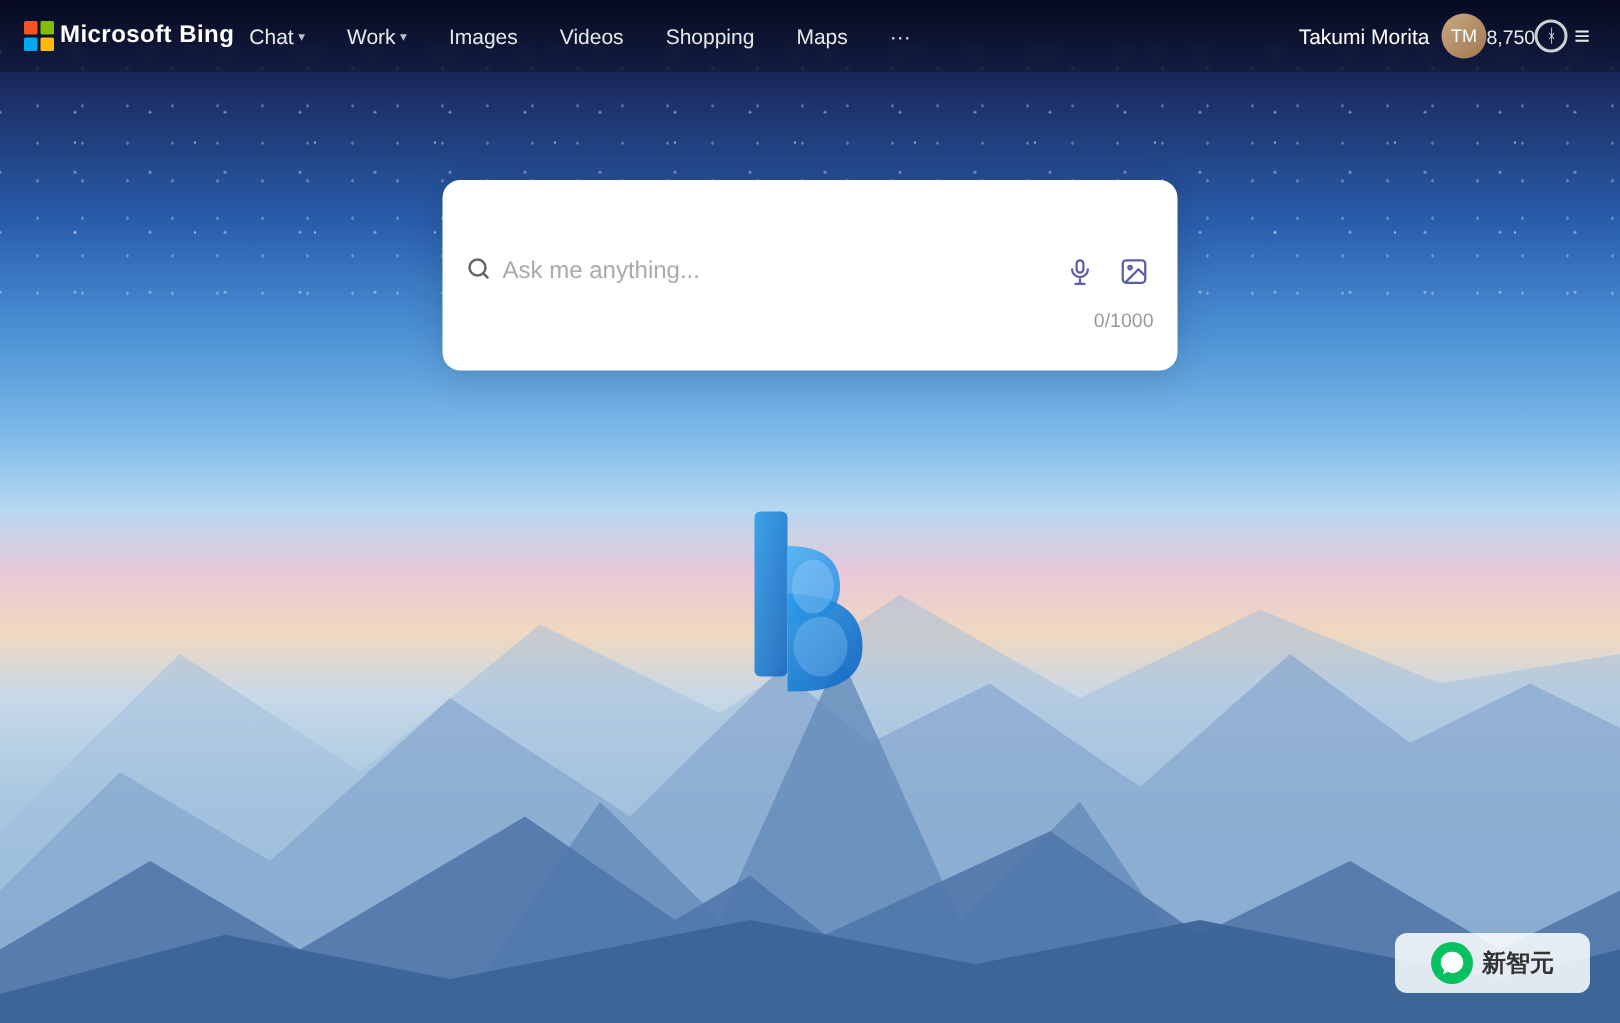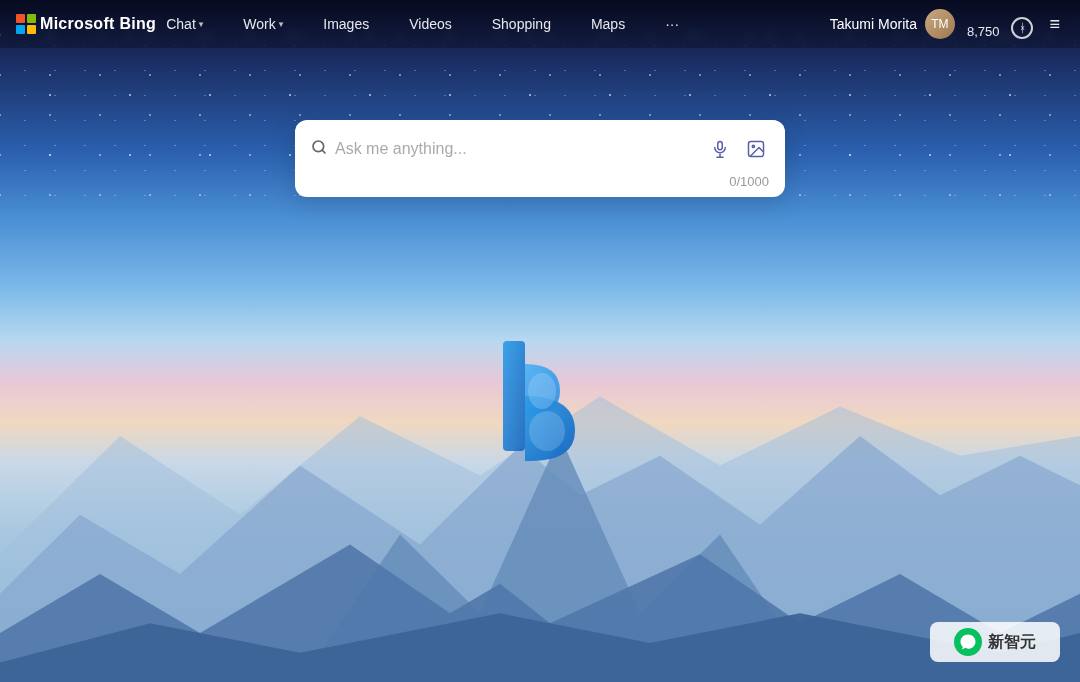--- a/index.html
+++ b/index.html
@@ -136,21 +136,21 @@
     .nav-brand {
       color: white;
       font-size: 16px;
       font-weight: 600;
       letter-spacing: 0.3px;
     }
 
     .nav-links {
       display: flex;
       align-items: center;
-      gap: 20px;
+      gap: 8px;
       flex: 1;
     }
 
     .nav-link {
       color: rgba(255,255,255,0.9);
       font-size: 14px;
       padding: 6px 10px;
       border-radius: 4px;
       cursor: pointer;
       display: flex;
@@ -159,22 +159,21 @@
       text-decoration: none;
     }
 
     .nav-chevron {
       font-size: 9px;
       opacity: 0.8;
     }
 
     .nav-right {
       display: flex;
-      align-items: flex-end;
-      gap: 12px;
+      align-items: center;
     }
 
     .user-section {
       display: flex;
       align-items: center;
       gap: 8px;
       color: white;
       font-size: 14px;
     }
 
@@ -233,20 +232,21 @@
       padding: 0;
       box-shadow: 0 4px 24px rgba(0,0,0,0.15);
       overflow: hidden;
     }
 
     .search-input-row {
       display: flex;
       align-items: center;
       padding: 16px 16px 8px 16px;
       gap: 8px;
+      margin-top: 32px;
     }
 
     .search-icon-wrap {
       color: #666;
       font-size: 16px;
       flex-shrink: 0;
     }
 
     .search-input {
       flex: 1;
@@ -277,21 +277,21 @@
       display: flex;
       align-items: center;
       justify-content: center;
       color: #5b5ea6;
       font-size: 18px;
     }
 
     .search-footer {
       display: flex;
       justify-content: flex-end;
-      padding: 4px 16px 8px 16px;
+      padding: 4px 16px 26px 16px;
       color: #999;
       font-size: 13px;
     }
 
     
     .bing-logo-center {
       position: absolute;
       top: 50%;
       left: 50%;
       transform: translate(-50%, -50%);

